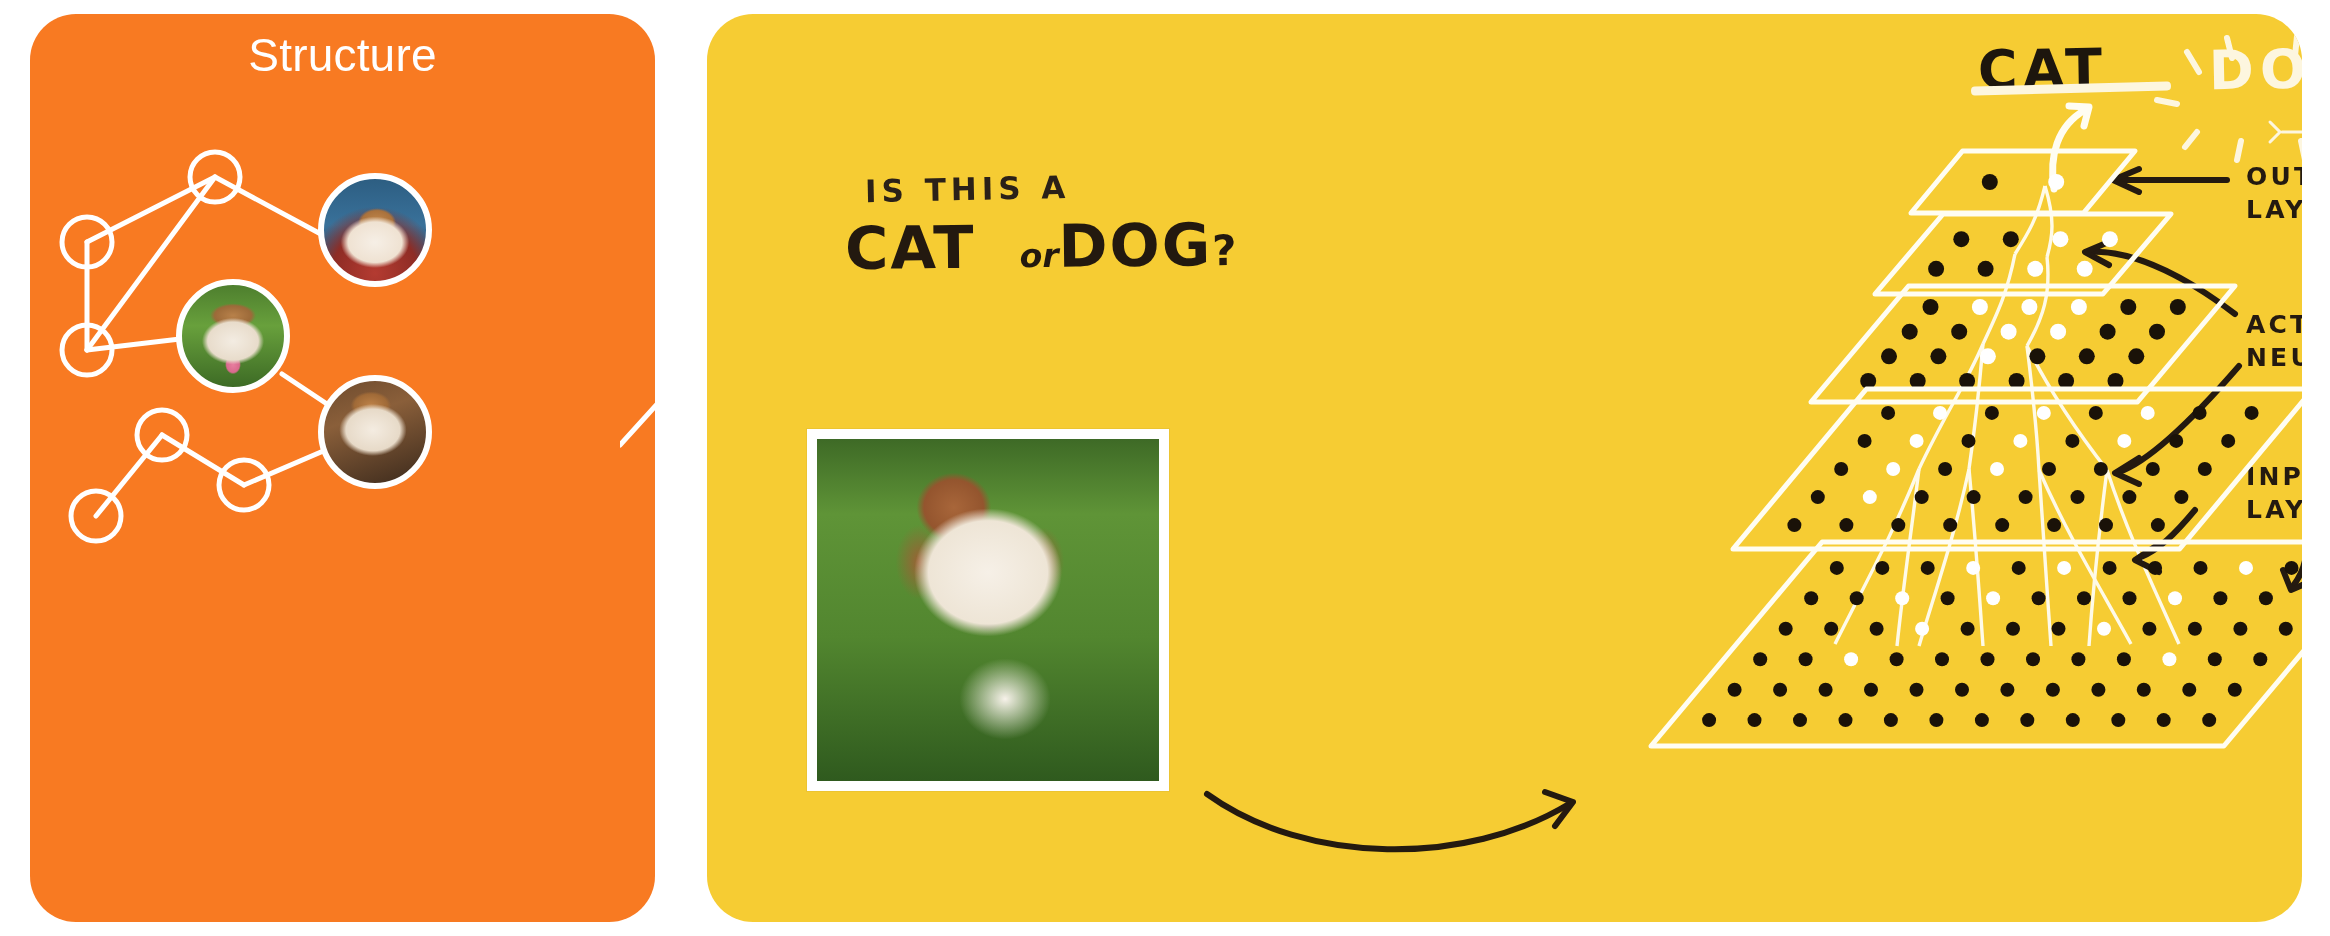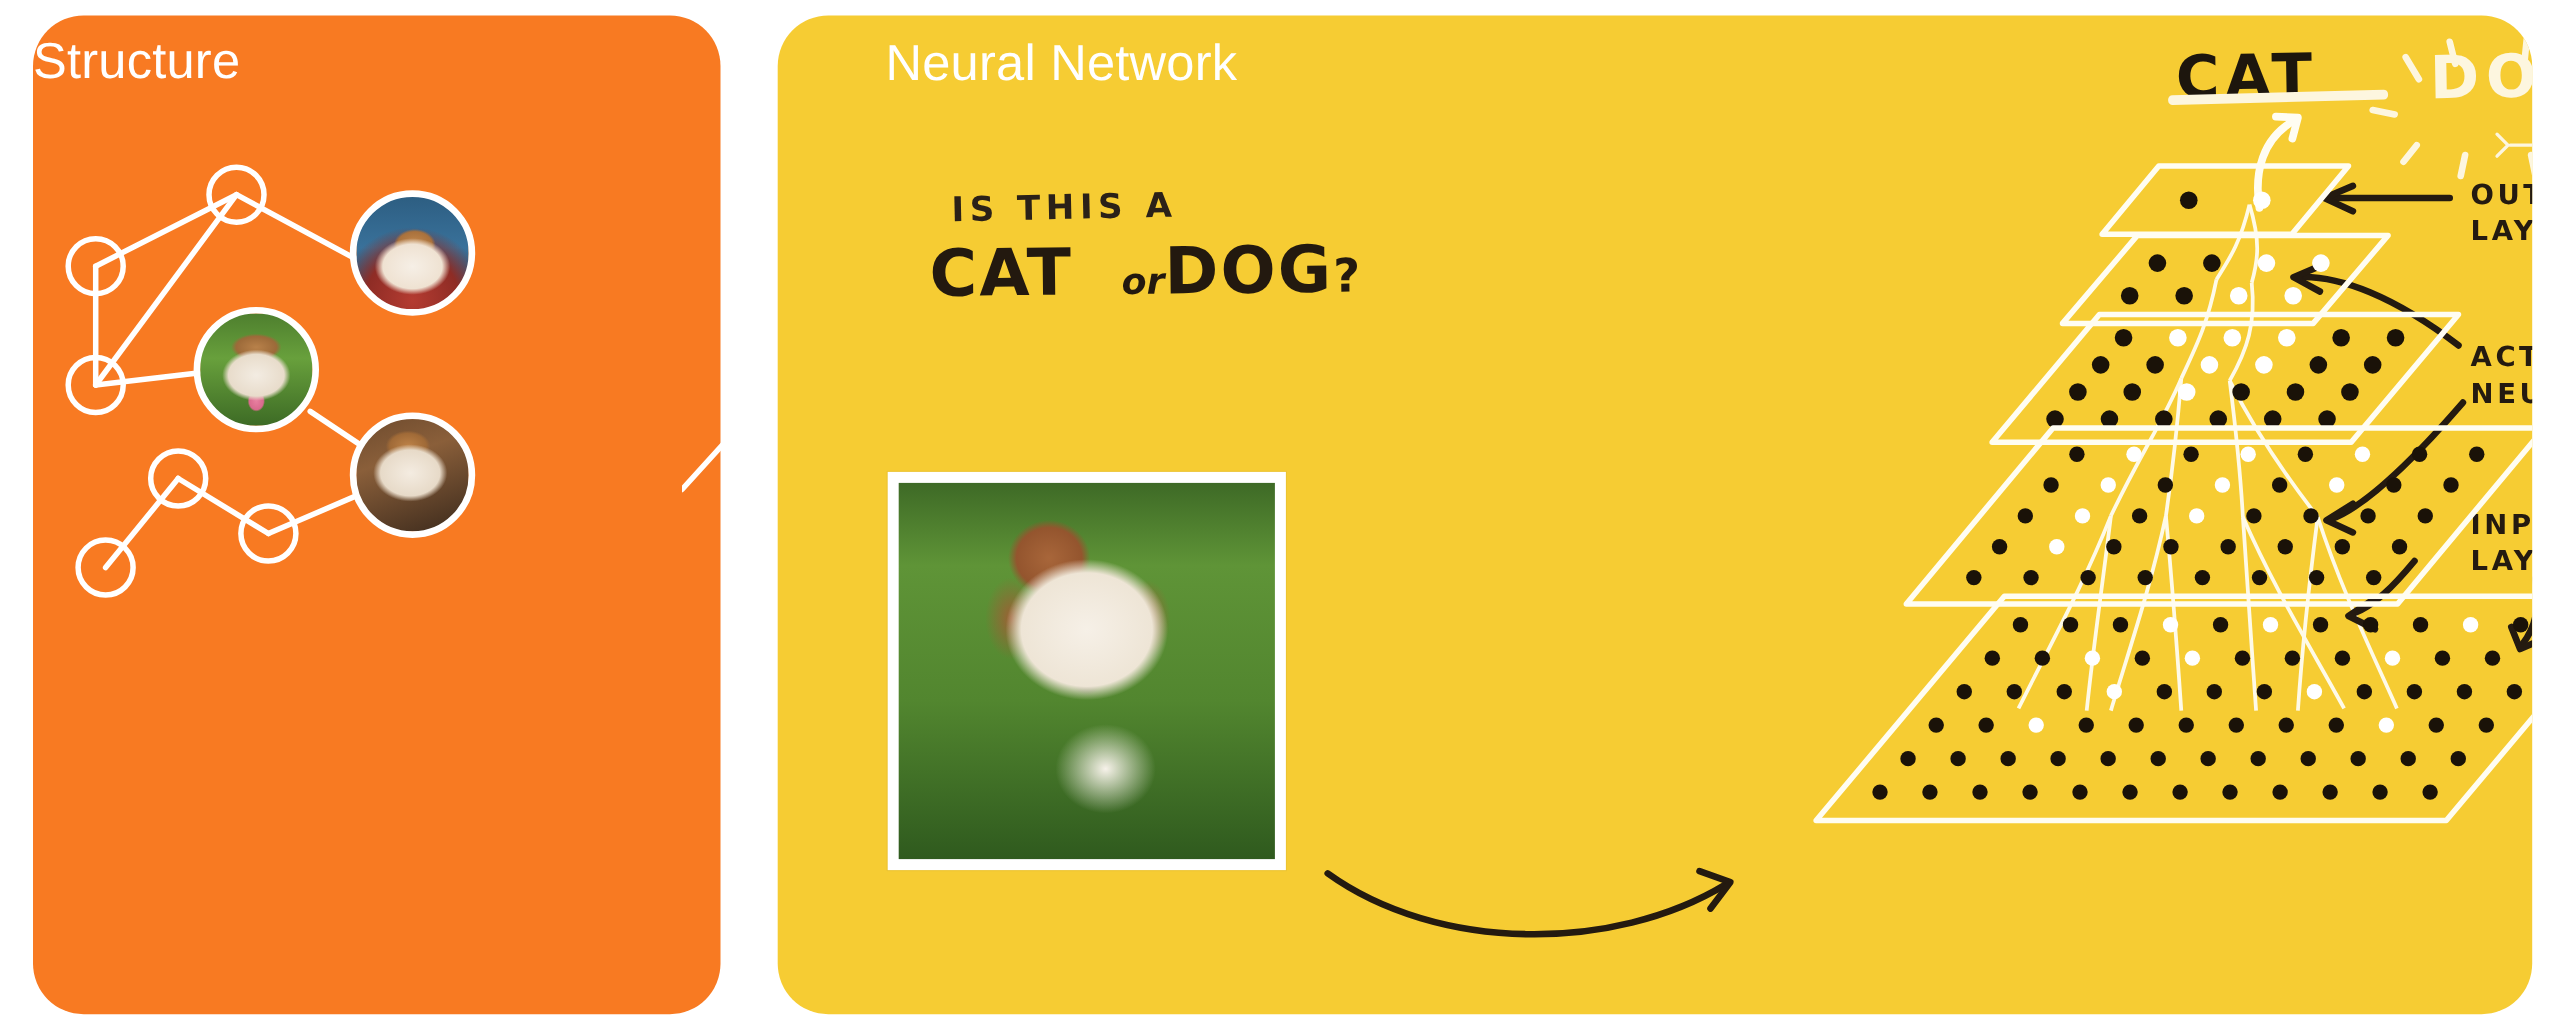--- a/index.html
+++ b/index.html
@@ -8,21 +8,21 @@
 
   
   .panel{position:absolute;border-radius:46px;overflow:hidden;}
   #structure-panel{left:30px;top:14px;width:625px;height:908px;background:#F87A22;}
   #nn-panel{left:707px;top:14px;width:1595px;height:908px;background:#F6CC33;}
 
   .panel-title{
     position:absolute;color:#ffffff;font-weight:400;letter-spacing:.2px;
     font-family:"Liberation Sans",sans-serif;
   }
-  #structure-title{top:14px;left:0;width:625px;font-size:46px;}
+  #structure-title{top:14px;left:0;width:625px;text-align:center;font-size:46px;}
   #nn-title{top:16px;left:98px;font-size:46px;}
 
   
   .graph-svg{position:absolute;left:0;top:0;width:625px;height:908px;}
 
   .photo-node{
     position:absolute;border-radius:50%;border:6px solid #ffffff;
     box-sizing:border-box;overflow:hidden;
   }
   .photo-node .inner{width:100%;height:100%;}
@@ -143,21 +143,20 @@
       <div class="inner"></div>
     </div>
   </div>
 
   <svg style="position:absolute;left:620px;top:230px;width:180px;height:250px;" viewBox="0 0 180 250">
     <line x1="0" y1="215" x2="165" y2="33" stroke="#ffffff" stroke-width="5" stroke-linecap="round"></line>
   </svg>
 
   <div class="panel" id="nn-panel">
 
-    <div class="panel-title" id="nn-title">Neural Network</div>
 
     <div class="hand" id="is-this-a">IS THIS A</div>
     <div class="hand" id="cat-or-dog">
       <span>CAT</span><span class="small">or</span><span>DOG</span><span class="q">?</span>
     </div>
 
     <div id="verdict">
       <span id="verdict-cat">CAT</span>
     </div>
     <div id="verdict-strike"></div>

